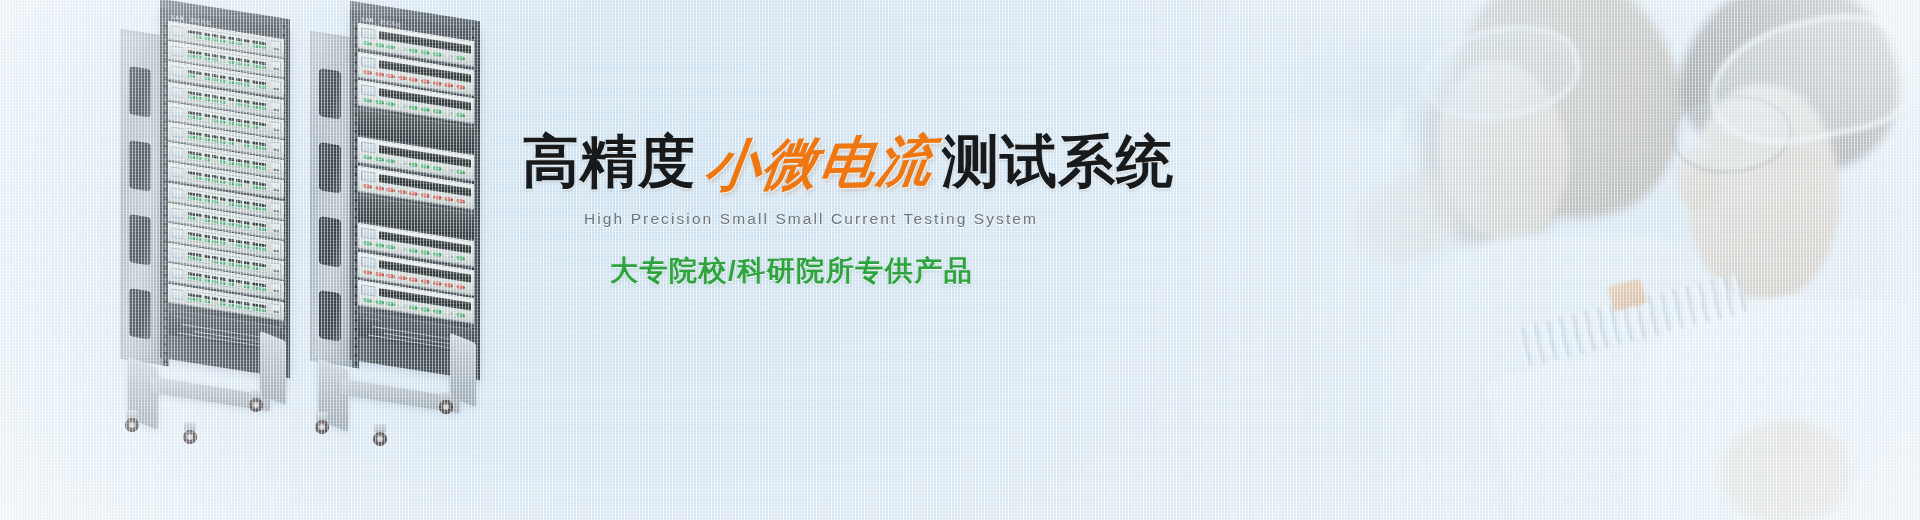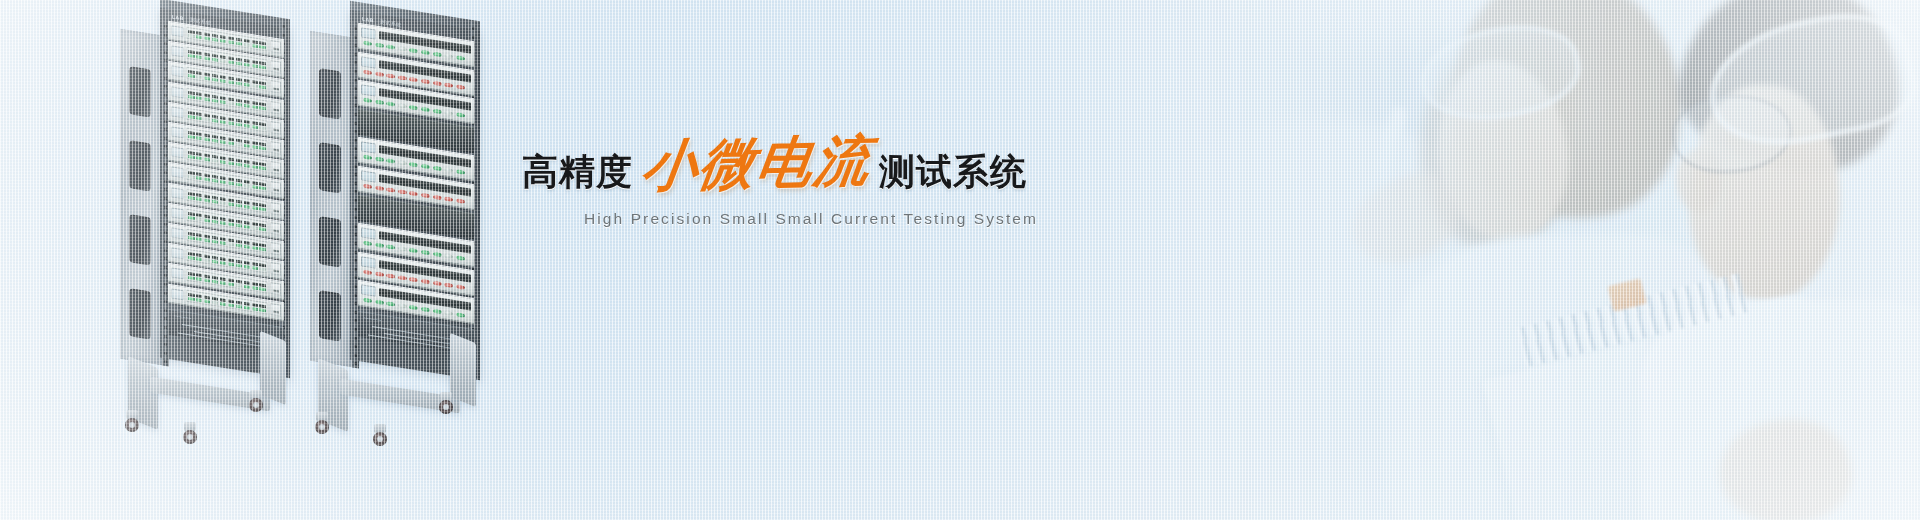--- a/index.html
+++ b/index.html
@@ -258,21 +258,21 @@
     box-shadow:inset 0 0 2px rgba(0,0,0,.6); }
   .caster .hub { position:absolute; left:5px; top:12px; width:6px; height:6px; border-radius:50%;
     background:radial-gradient(circle,#d8dee2,#9aa3a9); }
 
   
   #textblock { position:absolute; left:522px; top:128px; z-index:8; width:720px; }
 
   #headline { display:flex; align-items:flex-end; white-space:nowrap; height:62px; }
   .hl-dark {
     font-family:"Liberation Sans","DejaVu Sans",sans-serif;
-    font-weight:bold; font-size:36px; color:#18191b;
+    font-weight:bold; font-size:57px; color:#18191b;
     letter-spacing:1px; line-height:1;
     text-shadow:0 1px 0 rgba(255,255,255,.9), 0 2px 3px rgba(120,145,165,.35);
   }
   .hl-script {
     font-family:"DejaVu Serif","Liberation Serif",serif;
     font-weight:bold; font-style:italic;
     font-size:55px; color:#ee7711;
     letter-spacing:2px; line-height:1;
     margin:0 8px 0 10px;
     transform:skewX(-9deg) rotate(-1.5deg);
@@ -1159,17 +1159,18 @@
     </div>
   </div>
 
   <div id="textblock">
     <div id="headline">
       <span class="hl-dark">高精度</span>
       <span class="hl-script">小微电流</span>
       <span class="hl-dark">测试系统</span>
     </div>
     <div id="subtitle-en">High Precision Small Small Current Testing System</div>
+    <div id="subtitle-cn">大专院校/科研院所专供产品</div>
   </div>
 
   <div class="texture"></div>
   <div class="vignette"></div>
 </div>
 
 </body></html>

